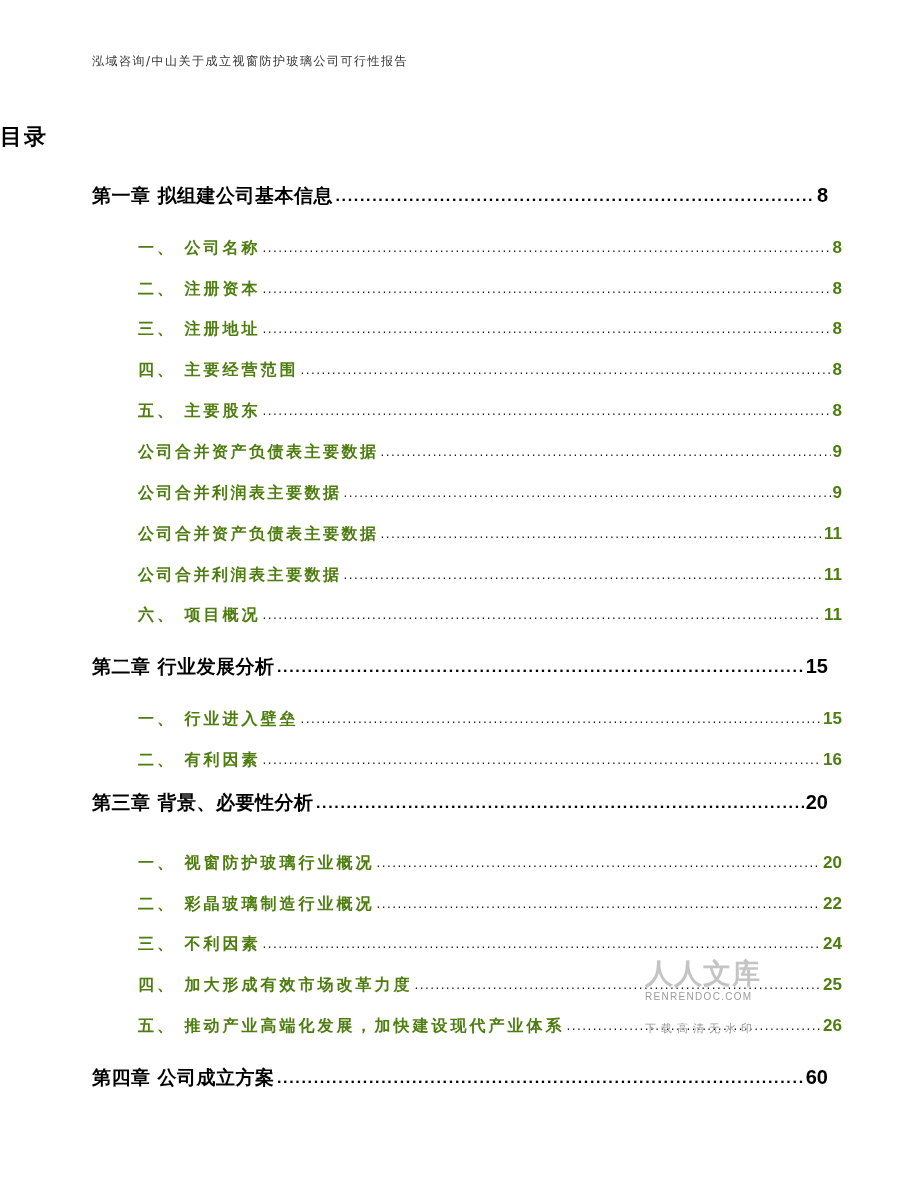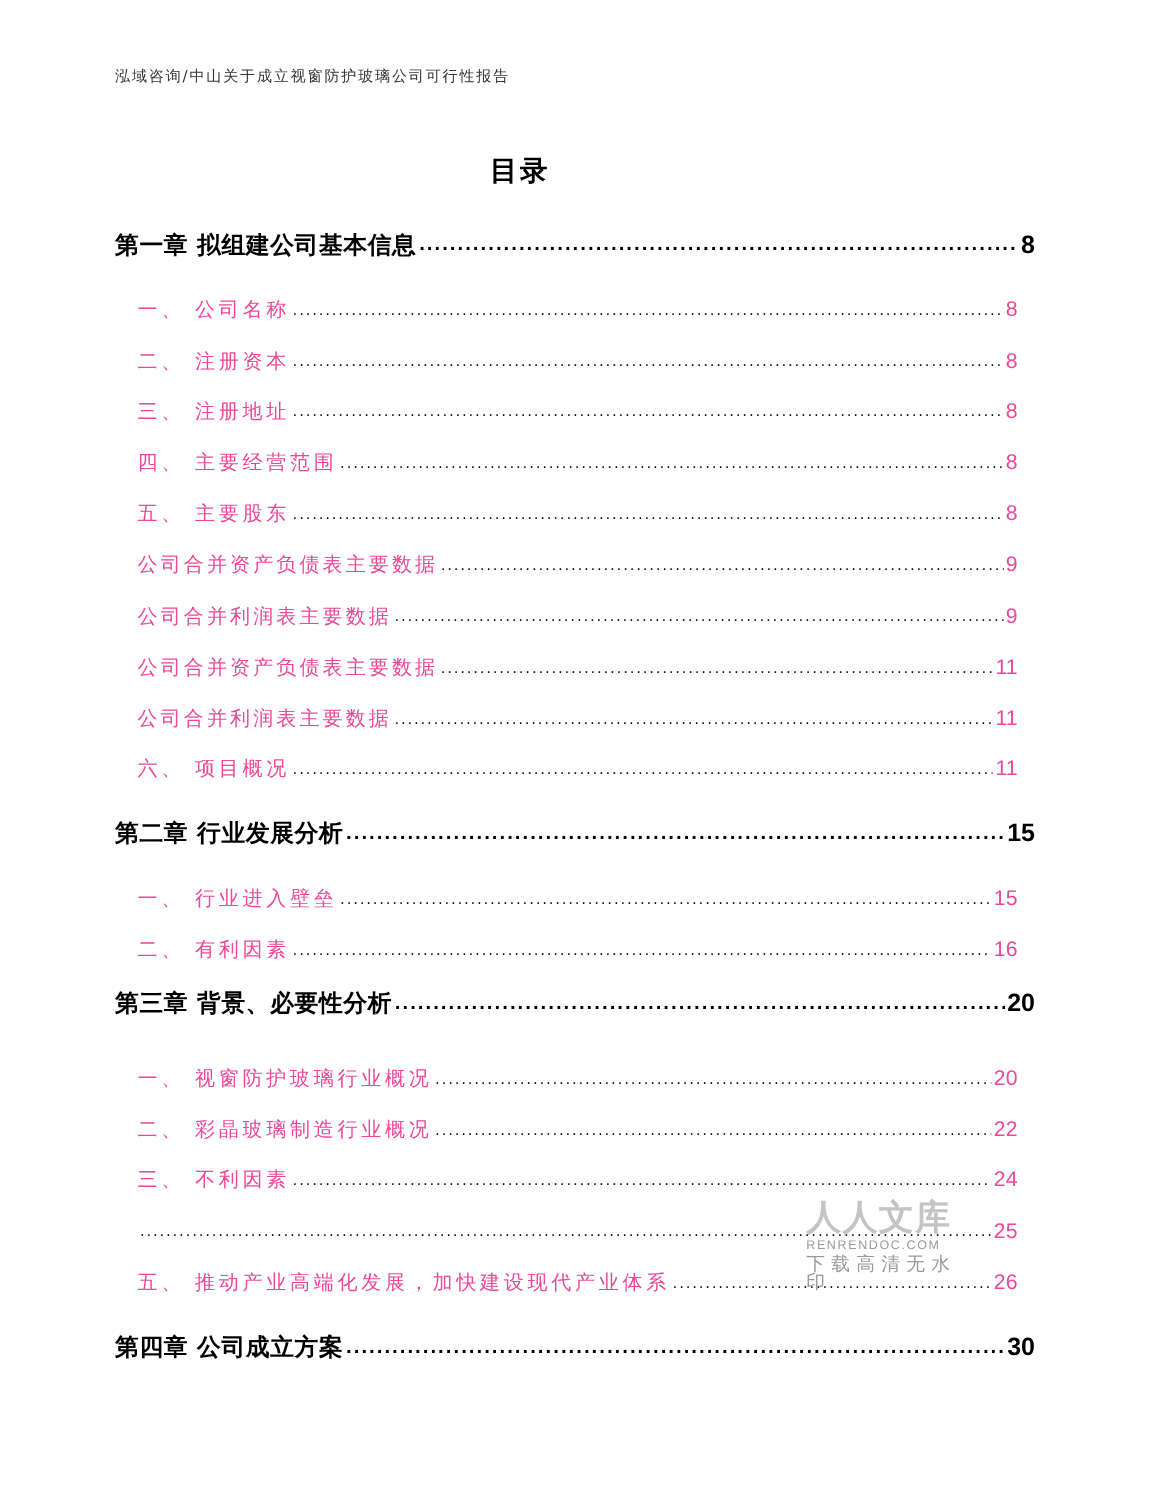--- a/index.html
+++ b/index.html
@@ -21,45 +21,45 @@
       top: 53px;
       font-size: 12px;
       letter-spacing: 1.5px;
       color: #333;
     }
     .toc-title {
       position: absolute;
       left: 0;
       width: 832px;
       top: 122px;
-      text-align: center;
+      text-align: left;
       font-size: 22px;
       font-weight: bold;
       letter-spacing: 2px;
     }
     .toc-row {
       position: absolute;
       left: 92px;
       width: 736px;
       display: flex;
       align-items: baseline;
       white-space: nowrap;
     }
     .toc-row.chapter {
       font-size: 19px;
       font-weight: bold;
       letter-spacing: 0.5px;
     }
     .toc-row.section {
-      left: 110px;
+      left: 138px;
       width: 704px;
       font-size: 16px;
-      font-weight: normal;
+      font-weight: bold;
       letter-spacing: 3px;
-      color: #ec4899;
+      color: #4d7c0f;
     }
     .toc-row.section.plain {
       letter-spacing: 2.5px;
     }
     .toc-label {
       flex: 0 0 auto;
     }
     .toc-dots {
       flex: 1 1 auto;
       overflow: hidden;
@@ -114,24 +114,25 @@
       color: #c4c4c4;
     }
     .wm-domain {
       font-family: "Liberation Sans", sans-serif;
       font-size: 10px;
       letter-spacing: 1.3px;
       line-height: 14px;
       color: #9a9a9a;
     }
     .wm-sub {
-      font-size: 15px;
+      font-size: 11px;
       letter-spacing: 5px;
       line-height: 14px;
       color: #9a9a9a;
+      margin-top: 18px;
     }
   </style>
 </head>
 <body>
 
 <div class="running-header">泓域咨询/中山关于成立视窗防护玻璃公司可行性报告</div>
 
 <div class="toc-title">目录</div>
 
 <div class="toc-row chapter" style="top:183px">
@@ -220,32 +221,33 @@
   <span class="toc-label">二、 彩晶玻璃制造行业概况</span>
   <span class="toc-dots"></span>
   <span class="toc-page">22</span>
 </div>
 <div class="toc-row section" style="top:933px">
   <span class="toc-label">三、 不利因素</span>
   <span class="toc-dots"></span>
   <span class="toc-page">24</span>
 </div>
 <div class="toc-row section" style="top:974px">
+  <span class="toc-label">四、 加大形成有效市场改革力度</span>
   <span class="toc-dots"></span>
   <span class="toc-page">25</span>
 </div>
 <div class="toc-row section" style="top:1015px">
   <span class="toc-label">五、 推动产业高端化发展，加快建设现代产业体系 </span>
   <span class="toc-dots"></span>
   <span class="toc-page">26</span>
 </div>
 
 <div class="toc-row chapter" style="top:1065px">
   <span class="toc-label">第四章 公司成立方案</span>
   <span class="toc-dots"></span>
-  <span class="toc-page">30</span>
+  <span class="toc-page">60</span>
 </div>
 
 <div class="watermark">
   <div class="wm-main">人人文库</div>
   <div class="wm-domain">RENRENDOC.COM</div>
   <div class="wm-sub">下载高清无水印</div>
 </div>
 
 </body></html>

